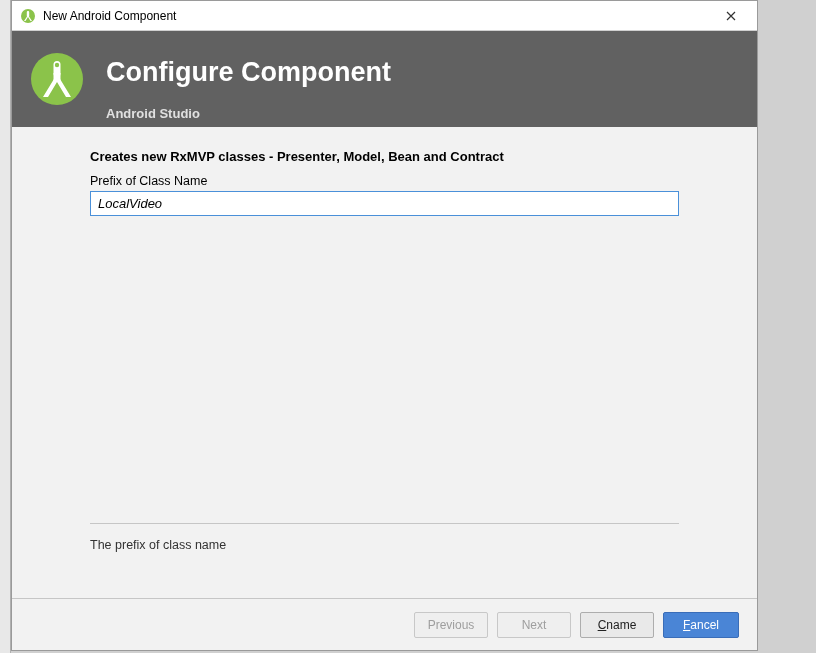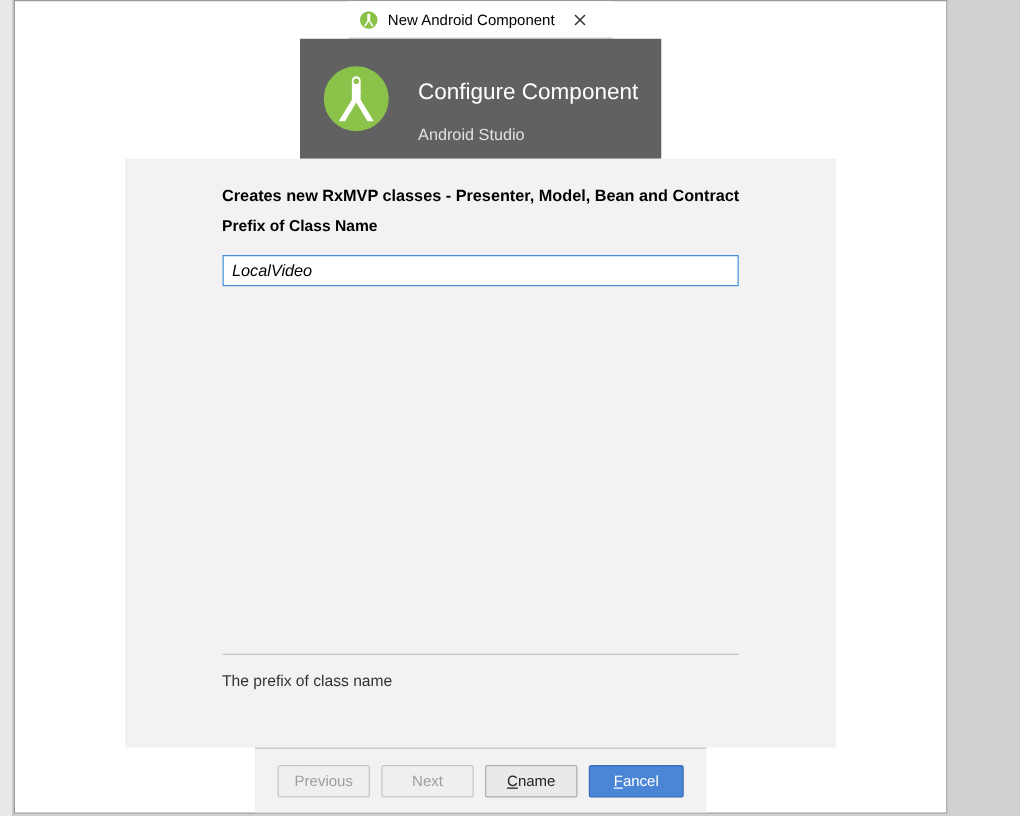--- a/index.html
+++ b/index.html
@@ -19,21 +19,20 @@
       border-right: 1px solid #b0b0b0;
     }
     .window {
       position: absolute;
       left: 11px; top: 0;
       width: 747px; height: 651px;
       background: #ffffff;
       border: 1px solid #9a9a9a;
       display: flex;
       flex-direction: column;
-      align-items: center;
     }
     .titlebar {
       height: 30px;
       background: #ffffff;
       border-bottom: 1px solid #d0d0d0;
       display: flex;
       align-items: center;
       padding: 0 6px 0 8px;
       font-size: 12px;
     }
@@ -56,50 +55,50 @@
       display: flex;
       align-items: center;
       padding: 0 18px;
     }
     .banner-icon {
       width: 54px; height: 54px;
       margin-right: 22px;
       position: relative;
     }
     .banner-text .h1 {
-      font-size: 18px;
-      font-weight: 400;
+      font-size: 27px;
+      font-weight: 700;
       color: #fff;
       line-height: 1.15;
       margin-top: 20px;
     }
     .banner-text .h2 {
       font-size: 13px;
       color: #e0e0e0;
       margin-top: 17px;
-      font-weight: 400;
+      font-weight: 700;
     }
     .content {
       flex: 1;
       background: #f2f2f2;
       padding: 22px 78px 10px 78px;
       display: flex;
       flex-direction: column;
     }
     .desc {
       font-size: 13px;
       font-weight: 700;
       color: #000;
       margin-bottom: 10px;
     }
     .field-label {
       font-size: 12.5px;
-      font-weight: 700;
+      font-weight: 400;
       color: #000;
-      margin-bottom: 16px;
+      margin-bottom: 3px;
     }
     .text-input {
       width: 100%;
       height: 25px;
       border: 1px solid #4a90d9;
       background: #fff;
       padding: 0 7px;
       font-size: 13px;
       font-family: inherit;
       outline: none;

